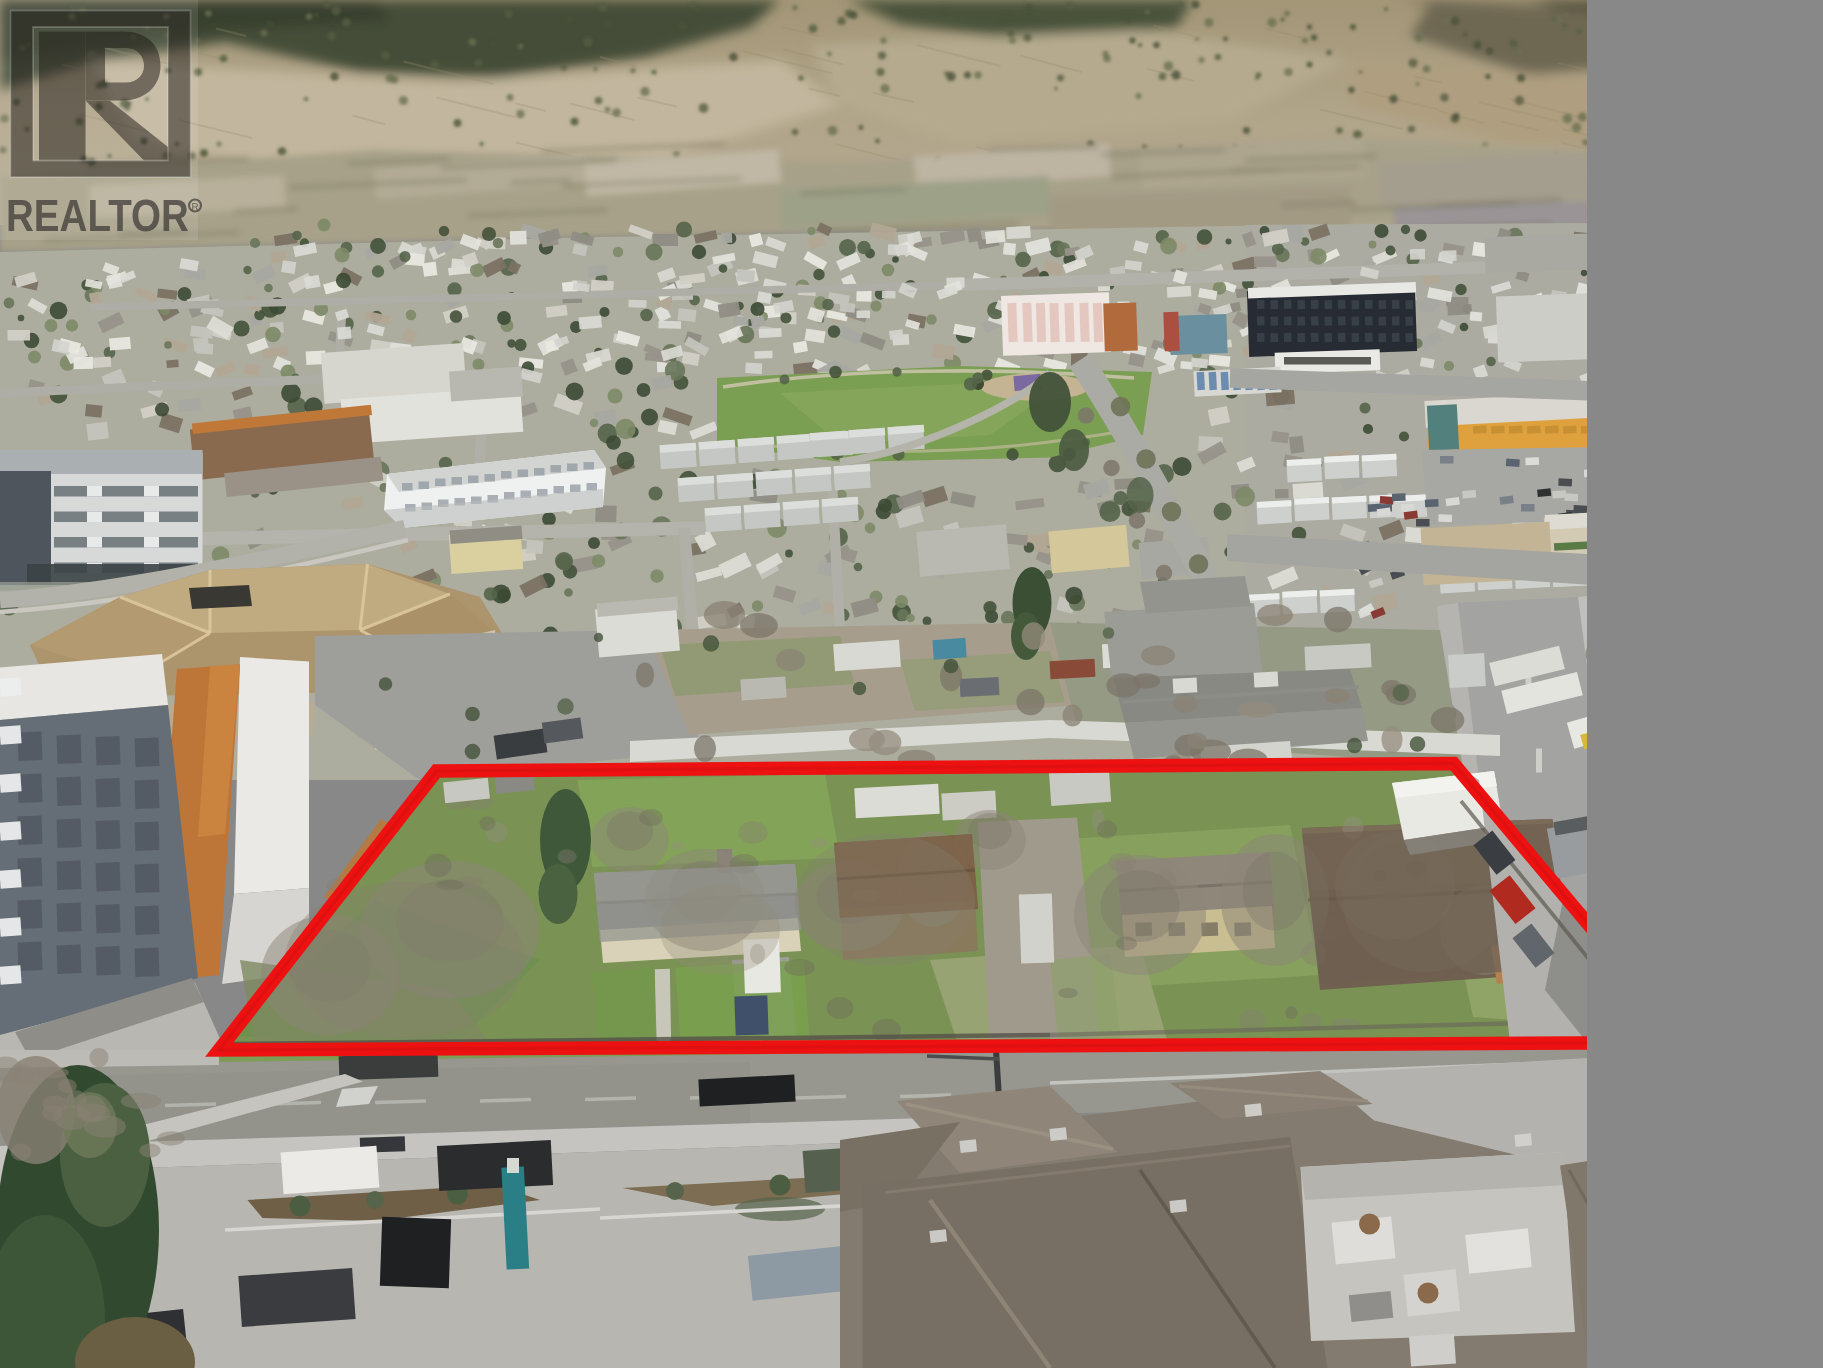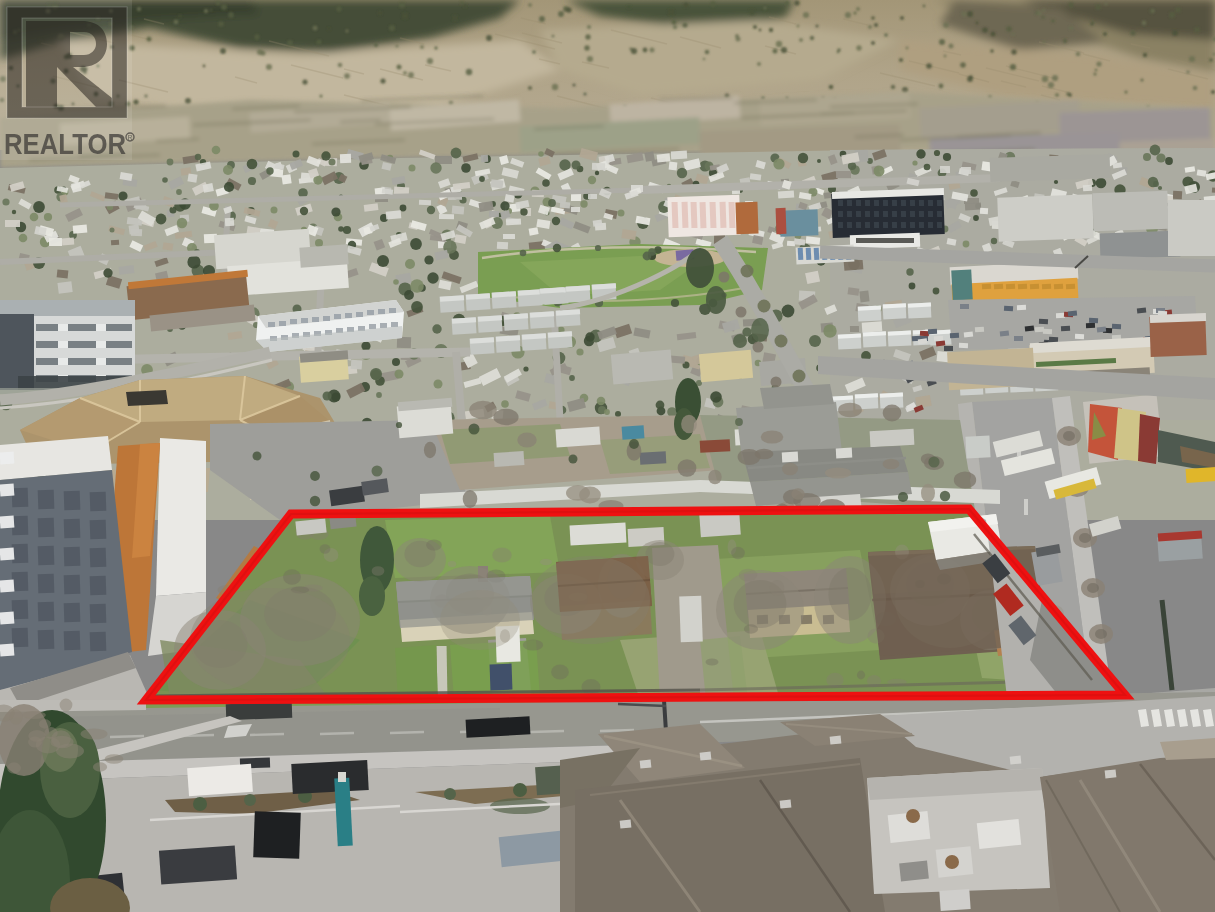--- a/index.html
+++ b/index.html
@@ -1,14 +1,14 @@
 <!DOCTYPE html>
 <html><head><meta charset="utf-8"><style>
 html,body{margin:0;padding:0;background:#888;}
-.wrap{width:1215px;height:912px;overflow:hidden;position:relative;}
+.wrap{width:1058px;height:912px;overflow:hidden;position:relative;}
 </style></head><body>
 <div class="wrap"><svg xmlns="http://www.w3.org/2000/svg" width="1215" height="912" viewBox="0 0 1215 912">
       <defs>
         <linearGradient id="mt" x1="0" y1="0" x2="0" y2="1">
           <stop offset="0" stop-color="#a39677"></stop>
           <stop offset="0.5" stop-color="#b0a489"></stop>
           <stop offset="1" stop-color="#b6ab93"></stop>
         </linearGradient>
         <linearGradient id="fade" x1="0" y1="0" x2="0" y2="1">
           <stop offset="0" stop-color="#b4ab96"></stop>

